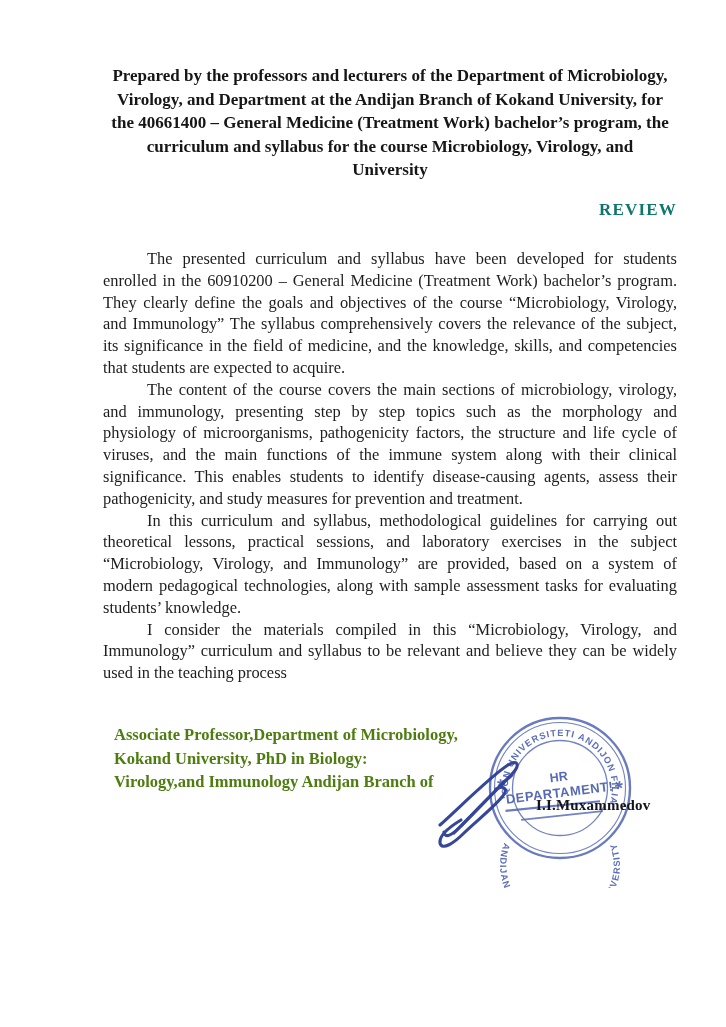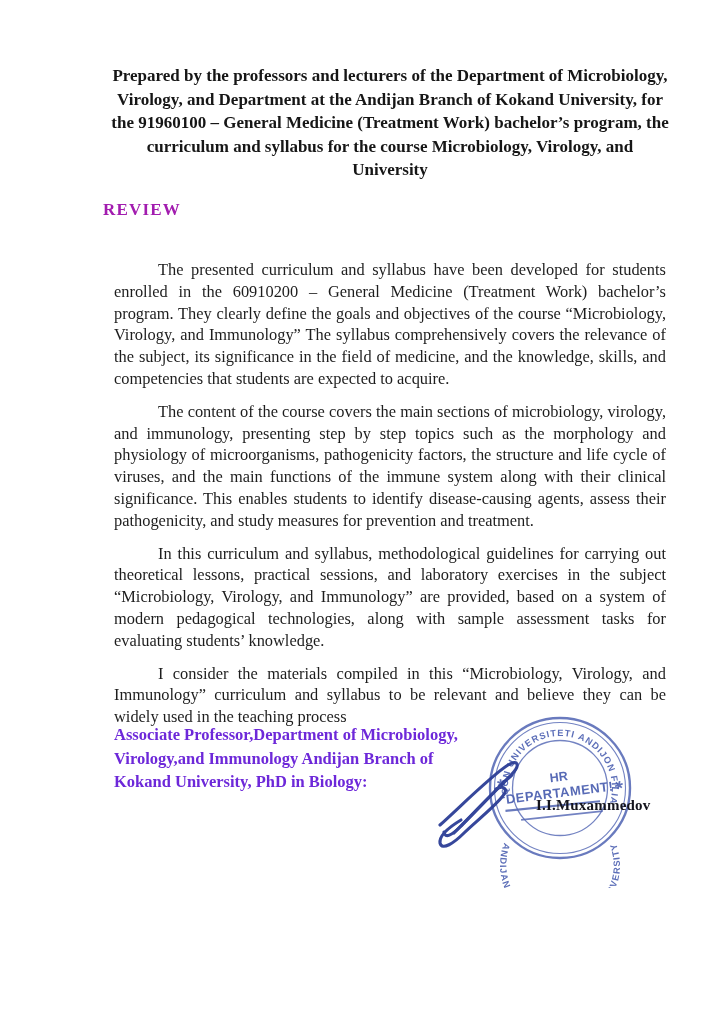--- a/index.html
+++ b/index.html
@@ -11,67 +11,67 @@
     font-family:"Liberation Serif","DejaVu Serif",serif;
     color:#1d1d1d;
   }
   .doc-header{
     position:absolute;left:103px;top:64px;width:574px;
     text-align:center;font-weight:bold;font-size:17px;line-height:23.5px;
     color:#161616;
   }
   .review{
     position:absolute;left:103px;top:200px;width:574px;margin:0;
-    text-align:left;font-weight:bold;font-size:17px;letter-spacing:1.2px;
-    color:#a21caf;
+    text-align:right;font-weight:bold;font-size:17px;letter-spacing:1.2px;
+    color:#0f766e;
   }
   .body-text{
     position:absolute;left:103px;top:248px;width:574px;
     font-size:16.4px;line-height:21.8px;text-align:justify;
   }
-  .body-text p{margin:11px;text-indent:44px;}
+  .body-text p{margin:0;text-indent:44px;}
   .signatory{
     position:absolute;left:114px;top:723px;width:400px;
-    font-weight:bold;font-size:16.5px;line-height:23.6px;color:#6d28d9;
+    font-weight:bold;font-size:16.5px;line-height:23.6px;color:#4d7c0f;
   }
   .stamp{position:absolute;left:460px;top:688px;width:200px;height:200px;opacity:.9;}
   .stamp text{font-family:"Liberation Sans","DejaVu Sans",sans-serif;}
   .signature-svg{position:absolute;left:430px;top:755px;width:120px;height:100px;}
   .signer{
     position:absolute;left:536px;top:797px;
     font-weight:bold;font-size:15px;letter-spacing:.2px;color:#14141d;
     font-family:Liberation Serif, serif;
   }
 </style>
 </head>
 <body>
 
 <div class="page">
 
   <header class="doc-header">
     <div>Prepared by the professors and lecturers of the Department of Microbiology,</div>
     <div>Virology, and Department at the Andijan Branch of Kokand University, for</div>
-    <div>the 91960100 – General Medicine (Treatment Work) bachelor’s program, the</div>
+    <div>the 40661400 – General Medicine (Treatment Work) bachelor’s program, the</div>
     <div>curriculum and syllabus for the course Microbiology, Virology, and</div>
     <div>University</div>
   </header>
 
   <h1 class="review">REVIEW</h1>
 
   <main class="body-text">
     <p>The presented curriculum and syllabus have been developed for students enrolled in the 60910200 – General Medicine (Treatment Work) bachelor’s program. They clearly define the goals and objectives of the course “Microbiology, Virology, and Immunology” The syllabus comprehensively covers the relevance of the subject, its significance in the field of medicine, and the knowledge, skills, and competencies that students are expected to acquire.</p>
     <p>The content of the course covers the main sections of microbiology, virology, and immunology, presenting step by step topics such as the morphology and physiology of microorganisms, pathogenicity factors, the structure and life cycle of viruses, and the main functions of the immune system along with their clinical significance. This enables students to identify disease-causing agents, assess their pathogenicity, and study measures for prevention and treatment.</p>
     <p>In this curriculum and syllabus, methodological guidelines for carrying out theoretical lessons, practical sessions, and laboratory exercises in the subject “Microbiology, Virology, and Immunology” are provided, based on a system of modern pedagogical technologies, along with sample assessment tasks for evaluating students’ knowledge.</p>
     <p>I consider the materials compiled in this “Microbiology, Virology, and Immunology” curriculum and syllabus to be relevant and believe they can be widely used in the teaching process</p>
   </main>
 
   <section class="signatory">
     <div>Associate Professor,Department of Microbiology,</div>
+    <div>Kokand University, PhD in Biology:</div>
     <div>Virology,and Immunology Andijan Branch of</div>
-    <div>Kokand University, PhD in Biology:</div>
   </section>
 
   <svg class="stamp" viewBox="-100 -100 200 200" xmlns="http://www.w3.org/2000/svg">
     <defs>
       <path id="arcTop" d="M -50.2,13.5 A 52,52 0 1 1 50.2,13.5" fill="none"></path>
       <path id="arcBottom" d="M -46,38.6 A 60,60 0 1 0 46,38.6" fill="none"></path>
     </defs>
 
     <circle cx="0" cy="0" r="70" fill="none" stroke="#3c52aa" stroke-width="2.4" opacity=".85"></circle>
     <circle cx="0" cy="0" r="65.5" fill="none" stroke="#3c52aa" stroke-width="1.1" opacity=".8"></circle>

